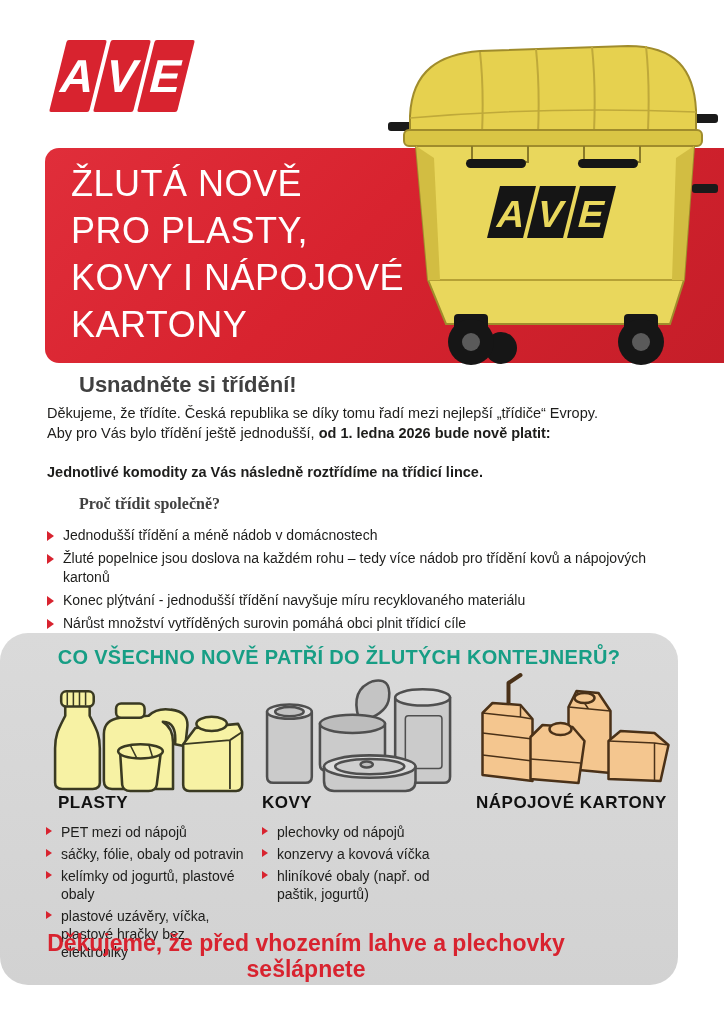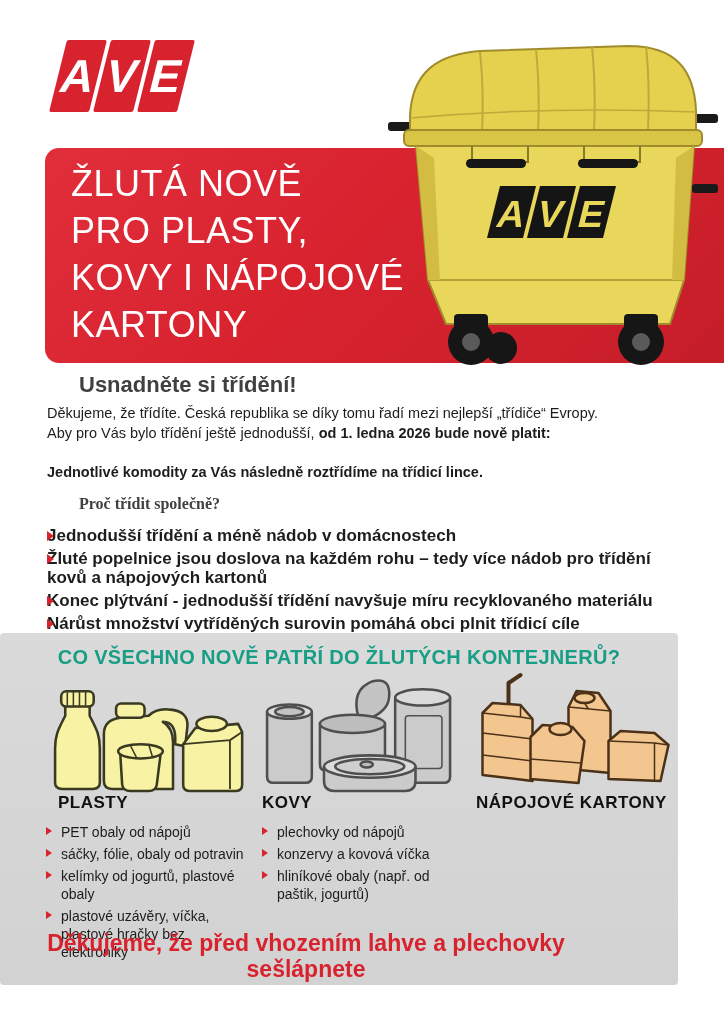--- a/index.html
+++ b/index.html
@@ -24,29 +24,29 @@
   .bin-wrap { position:absolute; left:388px; top:18px; width:330px; height:352px; z-index:2; }
 
   
   .h-teal { position:absolute; left:47px; color:#404040; font-weight:800;margin-left:32px; }
   .h1 { top:372px; font-size:22px; }
   .h2 { top:495px; font-size:16px;font-family:Liberation Serif, serif; }
   .intro-text { position:absolute; left:47px; top:404px; width:630px;
                 font-size:14.5px; line-height:19.5px; }
   .intro-text b { font-weight:700; }
   .why-list { position:absolute; left:47px; top:526px; width:628px; list-style:none; }
-  .why-list li { position:relative; padding-left:0; font-size:17px; font-weight:700;
+  .why-list li { position:relative; padding-left:16px; font-size:14px; font-weight:400;
                  line-height:19px; margin-bottom:4px; }
   .arrow-li::before { content:""; position:absolute; left:0; top:4.5px; width:0; height:0;
                       border-style:solid; border-width:5px 0 5px 7px;
                       border-color:transparent transparent transparent #d8232f; }
 
   
   .panel { position:absolute; left:0; top:633px; width:678px; height:352px;
-           background:linear-gradient(180deg,#dadada,#d2d2d2); border-radius:4px; z-index:0; }
+           background:linear-gradient(180deg,#dadada,#d2d2d2); border-radius:28px; z-index:0; }
   .panel-heading { position:absolute; top:13px; left:0; width:100%; text-align:center;
                    color:#179e85; font-size:20px; font-weight:800; letter-spacing:.3px; }
   .illus { position:absolute; }
   .col-title { position:absolute; font-size:17px; font-weight:800; letter-spacing:.5px; color:#111; }
   .col-list { position:absolute; list-style:none; }
   .col-list li { position:relative; padding-left:15px; font-size:14px; line-height:18px;
                  margin-bottom:4px; color:#1d1d1b; }
   .col-list .arrow-li::before { top:4px; border-width:4.5px 0 4.5px 6.5px; }
 
   .panel-footer { position:absolute; left:0; top:930px; width:612px; text-align:center;
@@ -179,21 +179,21 @@
         <path d="M62,74 L62,116 L110,120 L116,78 L104,64 L74,62 Z"></path>
         <ellipse cx="92" cy="66" rx="11" ry="6"></ellipse>
         <path d="M62,96 L112,100" stroke-width="1.5" fill="none"></path>
         <path d="M140,78 L140,116 L192,118 L200,82 L186,70 L152,68 Z"></path>
         <path d="M140,78 L186,80 L200,82 M186,80 L186,117" stroke-width="1.5" fill="none"></path>
       </g>
     </svg>
 
     <div class="col-title" style="left:46px; top:160px;margin-left:12px;">PLASTY</div>
     <ul class="col-list" style="left:46px; top:190px; width:205px;">
-      <li class="arrow-li">PET obaly od nápojů</li>
+      <li class="arrow-li">PET mezi od nápojů</li>
       <li class="arrow-li">sáčky, fólie, obaly od potravin</li>
       <li class="arrow-li">kelímky od jogurtů, plastové obaly</li>
       <li class="arrow-li">plastové uzávěry, víčka, plastové hračky bez elektroniky</li>
     </ul>
 
     <div class="col-title" style="left:262px; top:160px;">KOVY</div>
     <ul class="col-list" style="left:262px; top:190px; width:198px;">
       <li class="arrow-li">plechovky od nápojů</li>
       <li class="arrow-li">konzervy a kovová víčka</li>
       <li class="arrow-li">hliníkové obaly (např. od paštik, jogurtů)</li>

